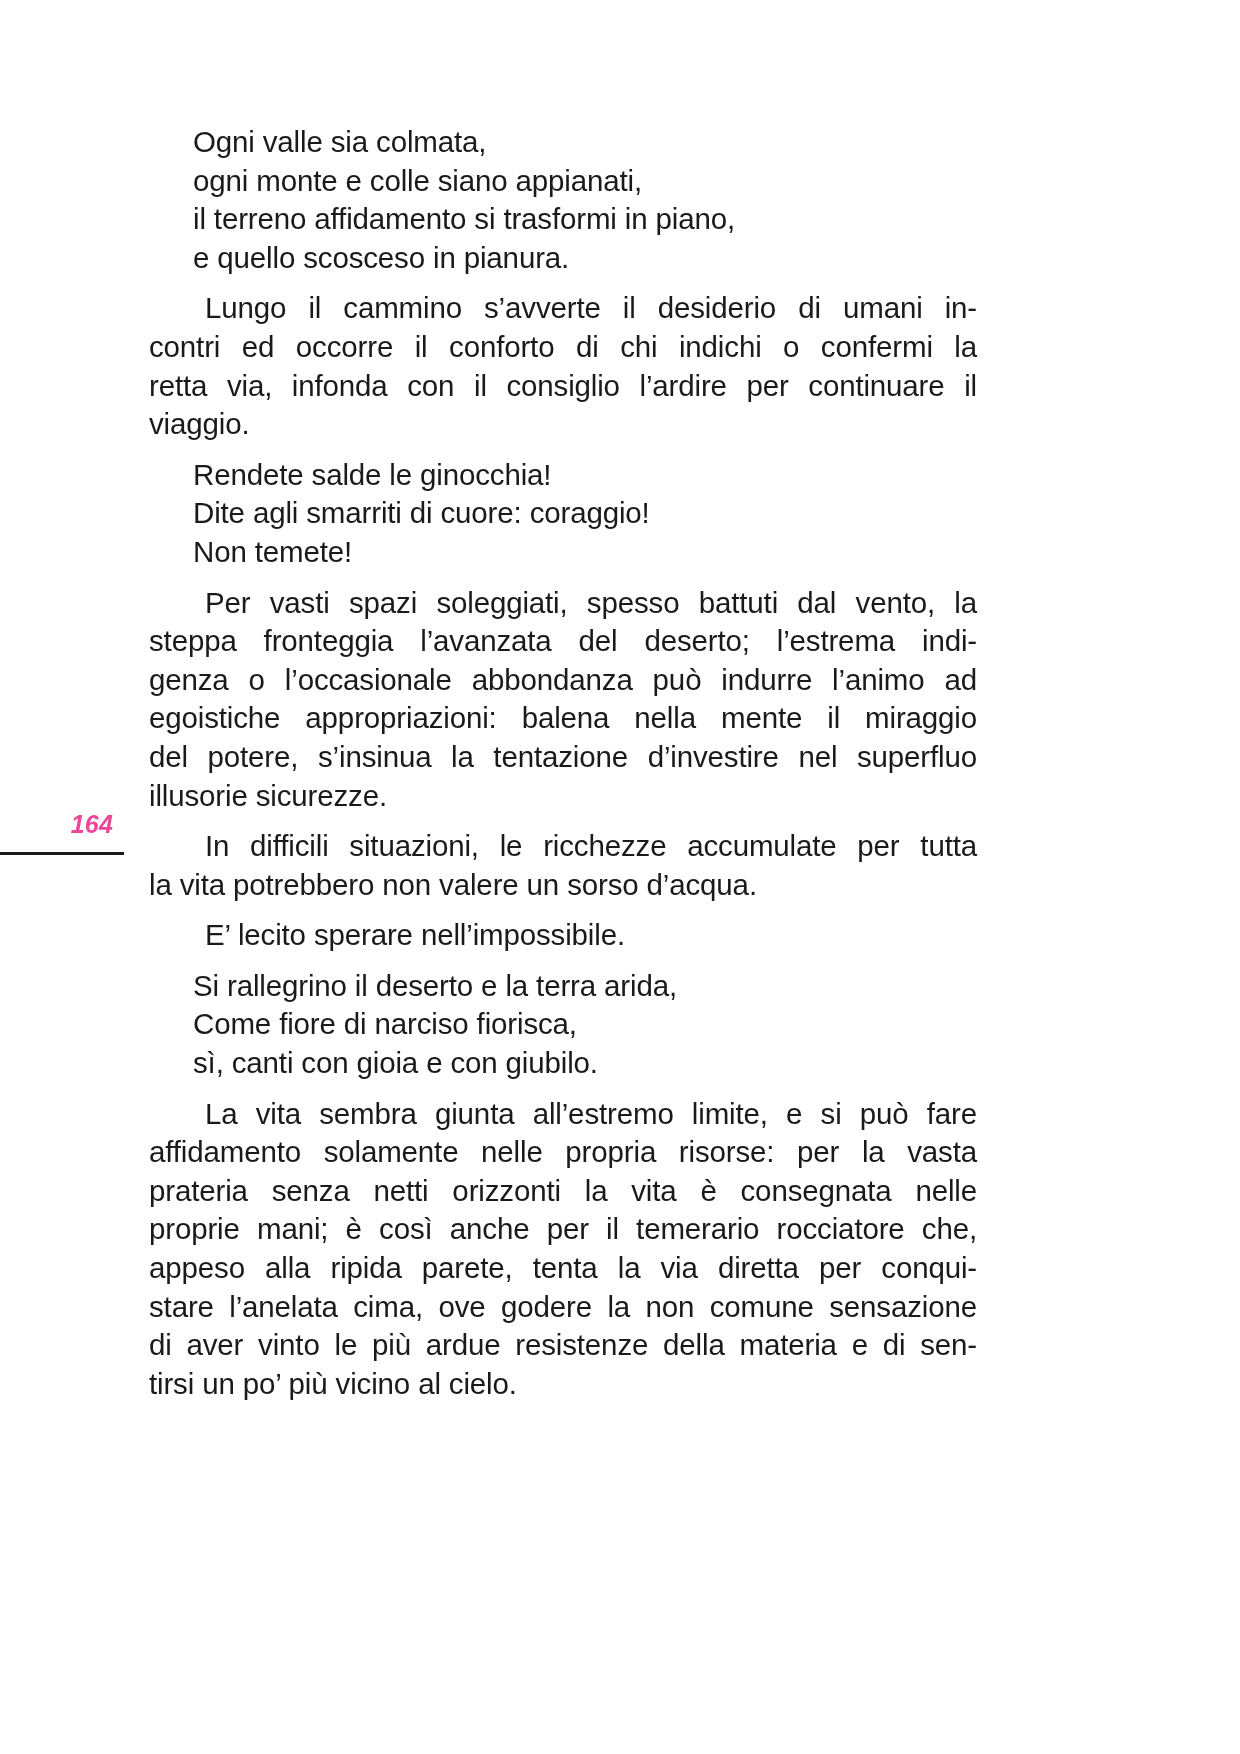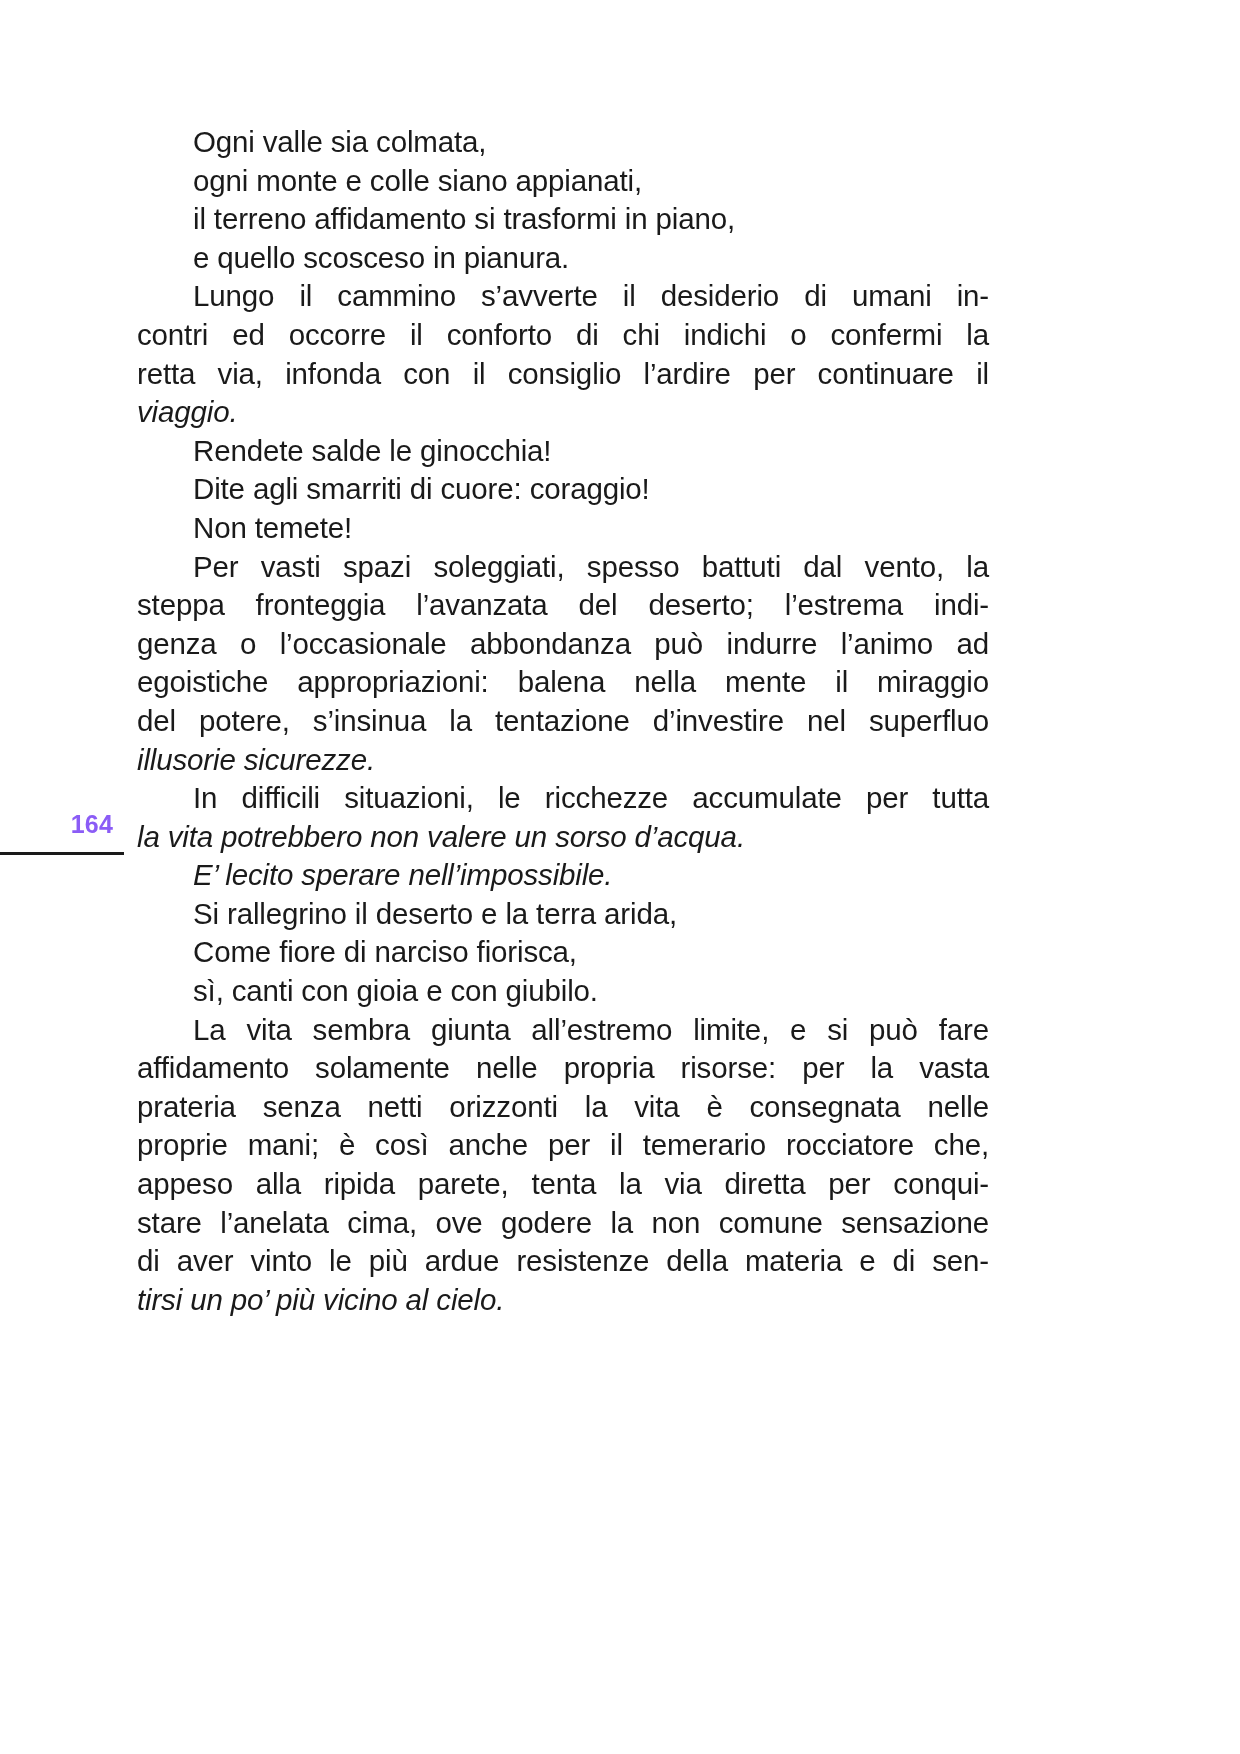--- a/index.html
+++ b/index.html
@@ -24,21 +24,22 @@
     width: 124px;
   }
   #folio-number {
     display: block;
     text-align: right;
     padding-right: 11px;
     font-size: 25px;
     font-weight: bold;
     letter-spacing: 0.2px;
     line-height: 1;
-    color: #8b5cf6;
+    color: #ec4899;
+    font-style: italic;
   }
   #folio-rule {
     display: block;
     margin-top: 15px;
     width: 124px;
     height: 3px;
     background: #1a1a1a;
   }
 
   
@@ -66,24 +67,23 @@
     display: block;
     text-align: justify;
     text-align-last: justify;
     white-space: pre;
   }
   .jline.indent {
     text-indent: 56px;
   }
   .jline.flush {
     text-align-last: left;
-    font-style: italic;
   }
   .jpara {
-    margin: 0;
+    margin: 12px;
     font-size: 29.5px;
     line-height: 38.6px;
     letter-spacing: -0.15px;
     font-stretch: condensed;
   }
 </style>
 </head>
 <body>
 
 <div id="folio-block">

